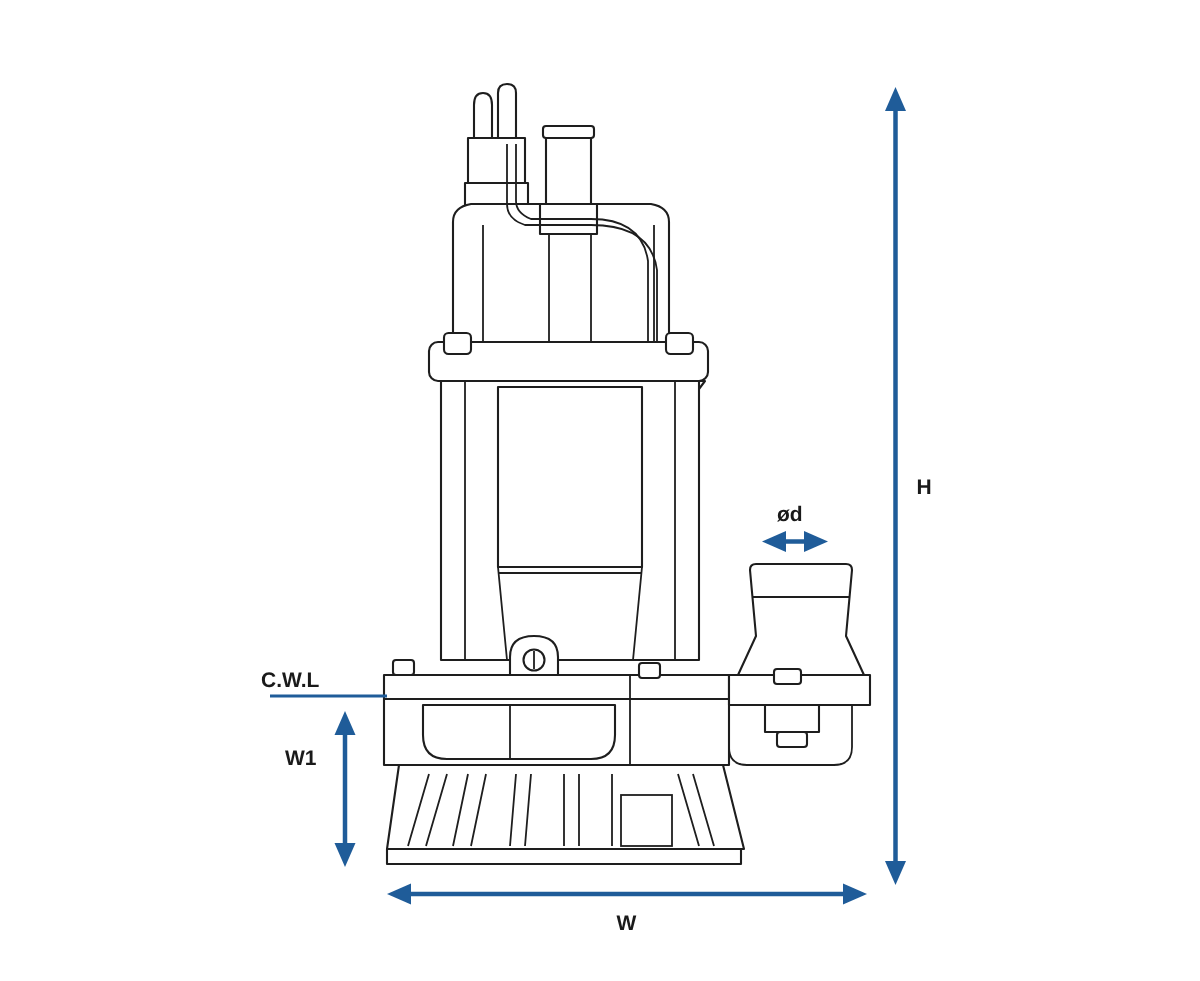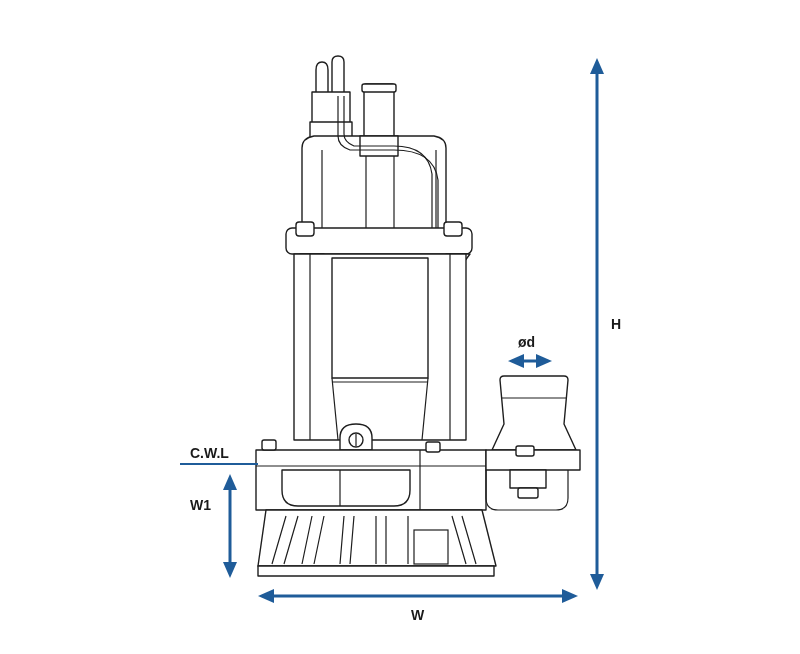--- a/index.html
+++ b/index.html
@@ -106,15 +106,15 @@
         </g>
         <g>
           <line x1="180" y1="464" x2="258" y2="464" stroke="#1f5c99" stroke-width="2"></line>
         </g>
       </g>
 </svg>
 
 <div class="lbl" style="left:611px;top:317px;">H</div>
 <div class="lbl" style="left:411px;top:608px;">W</div>
 <div class="lbl" style="left:190px;top:498px;">W1</div>
-<div class="lbl" style="left:190px;top:446px;">C.W.L</div>
+<div class="lbl" style="left:174px;top:446px;">C.W.L</div>
 <div class="lbl" style="left:518px;top:335px;text-align:right;">ød</div>
 </div>
 
 </body></html>

